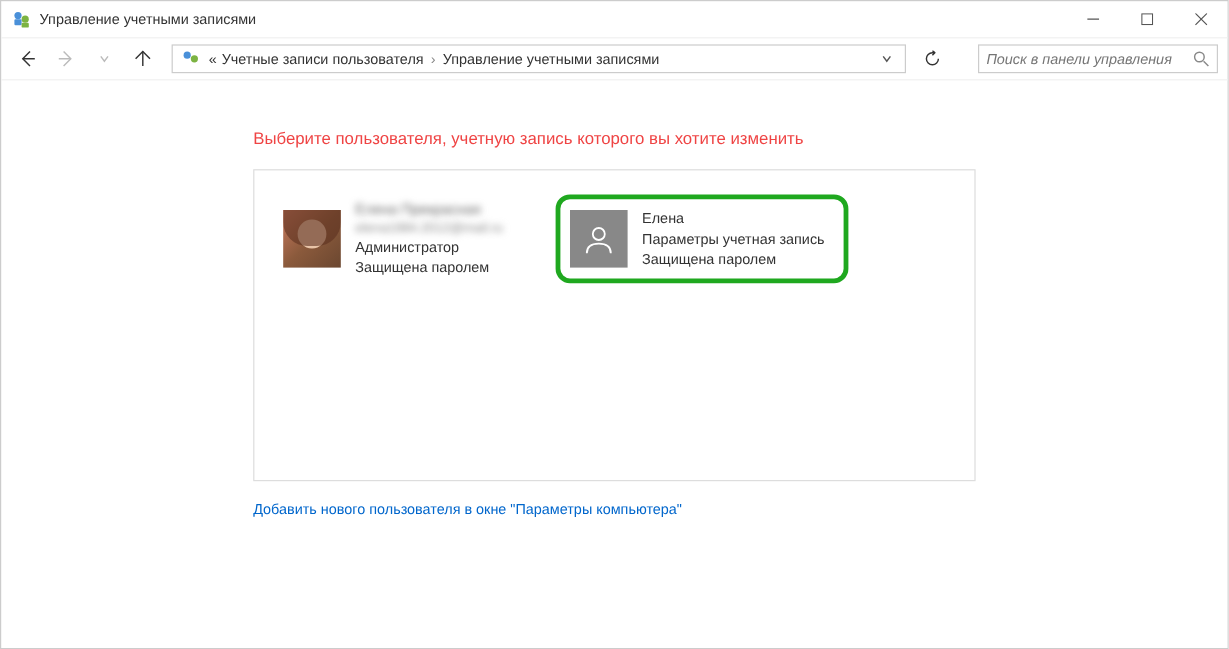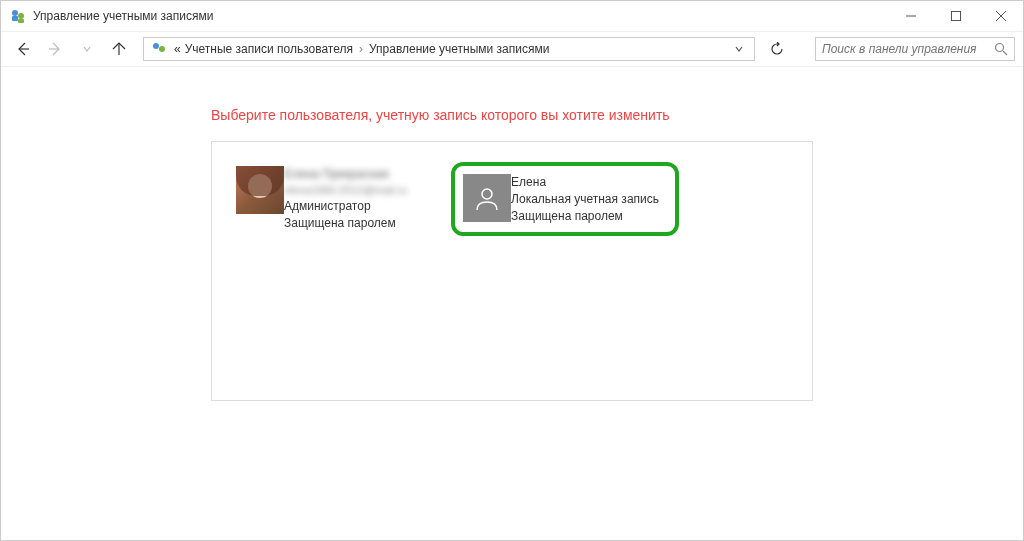--- a/index.html
+++ b/index.html
@@ -23,21 +23,21 @@
     .refresh-btn { width: 24px; height: 24px; display: flex; align-items: center; justify-content: center; color: #555; cursor: pointer; }
     .searchbox { width: 200px; height: 24px; border: 1px solid #ccc; display: flex; align-items: center; padding: 0 6px; margin-left: 22px; }
     .search-input { flex: 1; border: none; outline: none; font-size: 12px; color: #888; font-style: italic; }
     .search-icon { color: #888; }
     
     .content { flex: 1; padding: 40px 210px 20px 210px; display: flex; flex-direction: column; }
     .heading { color: #ef4444; font-size: 14px; margin-bottom: 18px; }
     
     .accounts-panel { border: 1px solid #ddd; padding: 20px 20px; display: flex; gap: 40px; min-height: 260px; align-items: flex-start; }
     
-    .account { display: flex; align-items: flex-start; cursor: pointer; padding: 4px; }
+    .account { display: flex; gap: 12px; align-items: center; cursor: pointer; padding: 4px; }
     .account.highlighted { border: 4px solid #1fa81f; border-radius: 12px; padding: 8px 16px 8px 8px; background: #fff; }
     
     .avatar { width: 48px; height: 48px; border-radius: 0; flex-shrink: 0; display: flex; align-items: center; justify-content: center; }
     .avatar.photo { background: linear-gradient(135deg, #c97a5f, #8b5a3c, #6b4730); position: relative; overflow: hidden; }
     .avatar.photo::before { content: ""; position: absolute; width: 24px; height: 24px; border-radius: 50%; background: #e8c4a8; top: 8px; left: 12px; }
     .avatar.photo::after { content: ""; position: absolute; width: 48px; height: 30px; background: #5c3020; top: 0; left: 0; border-radius: 0 0 20px 20px; opacity: 0.6; }
     .avatar.placeholder { background: #888; color: #fff; }
     
     .account-info { display: flex; flex-direction: column; font-size: 12px; color: #333; line-height: 1.4; }
     .account-name { font-weight: 400; }
@@ -160,22 +160,23 @@
 
       <div class="account highlighted">
         <div class="avatar placeholder">
           <svg width="28" height="28" viewBox="0 0 28 28">
             <circle cx="14" cy="10" r="5" fill="none" stroke="#fff" stroke-width="1.5"></circle>
             <path d="M4 26 Q4 18 14 18 Q24 18 24 26" fill="none" stroke="#fff" stroke-width="1.5"></path>
           </svg>
         </div>
         <div class="account-info">
           <span class="account-name">Елена</span>
-          <span>Локальная учетная запись</span>
+          <span>Параметры учетная запись</span>
           <span>Защищена паролем</span>
         </div>
       </div>
 
     </div>
 
+    <div class="add-link">Добавить нового пользователя в окне "Параметры компьютера"</div>
   </div>
 
 </div>
 
 </body></html>

